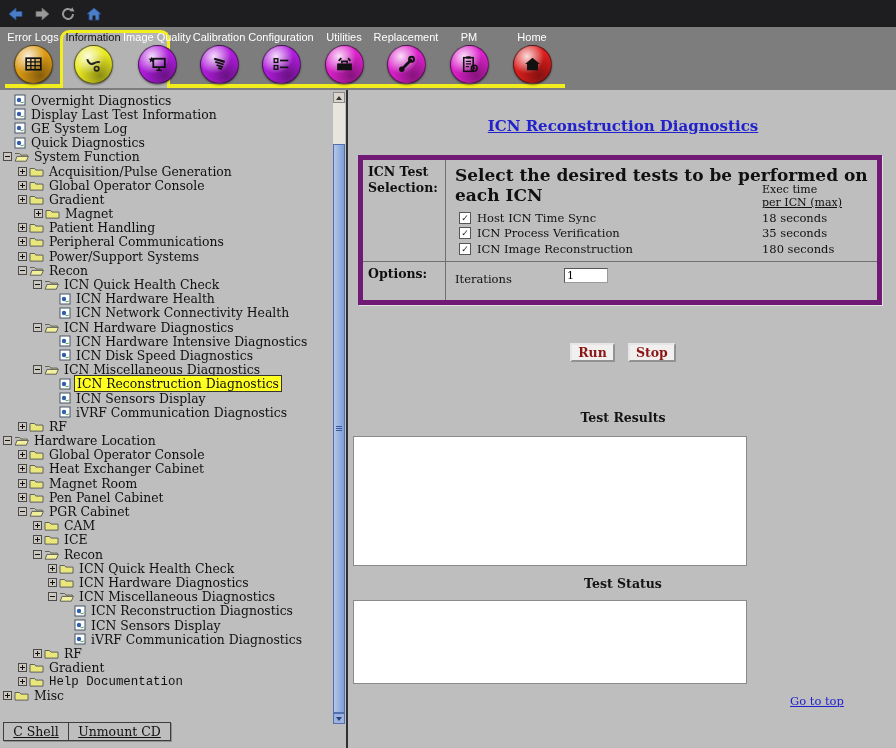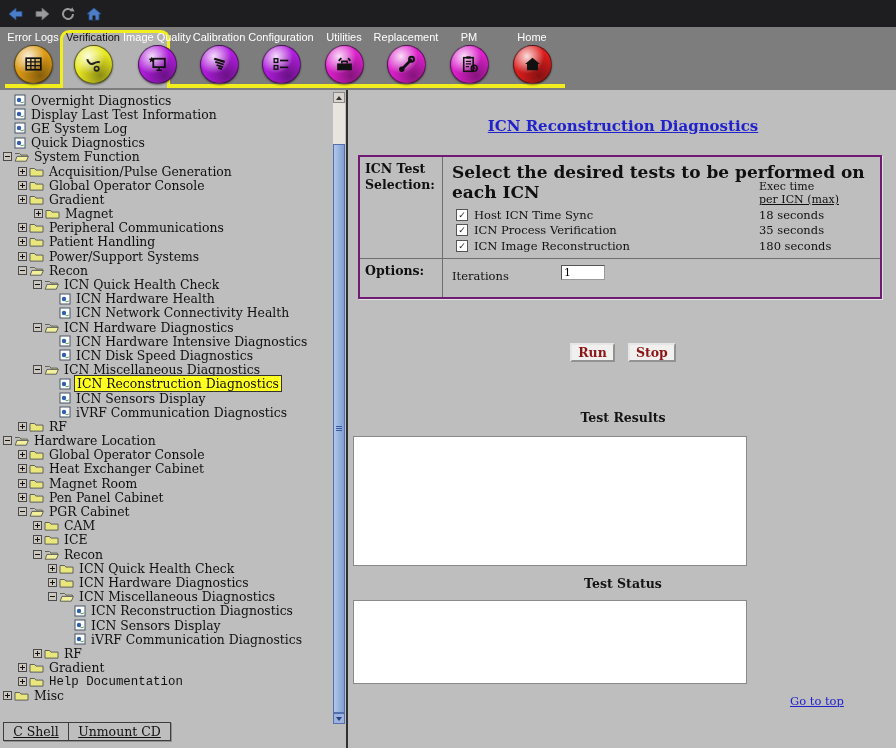--- a/index.html
+++ b/index.html
@@ -49,21 +49,21 @@
   .sb-thumb::after{content:"";position:absolute;left:2px;right:2px;top:calc(50% - 3px);height:5px;
         background:repeating-linear-gradient(#39589c 0 1px,transparent 1px 2px);}
   .sb-down{bottom:0;background:#9db2de;border:1px solid #5270b0;}
   .sb-down::after{content:"";position:absolute;left:2px;top:3px;border-left:3px solid transparent;
         border-right:3px solid transparent;border-top:4px solid #24407e;}
   .divider{position:absolute;left:346px;top:90px;width:2px;height:658px;background:#303030;}
   
   .main{position:absolute;left:350px;top:90px;width:546px;height:658px;}
   .title{position:absolute;top:27px;left:0;width:100%;text-align:center;font-size:15px;font-weight:bold;
         color:#2222cc;text-decoration:underline;cursor:pointer;}
-  .sel-table{position:absolute;left:8px;top:65px;width:524px;border:2px solid #701a75;
+  .sel-table{position:absolute;left:8px;top:65px;width:524px;border:5px solid #701a75;
         box-shadow:1px 1px 0 #e2e2e2;box-sizing:border-box;}
   .srow{display:flex;}
   .srow1{height:101px;border-bottom:1px solid #6f6f6f;}
   .srow2{height:38px;}
   .lcell{width:83px;flex:none;border-right:1px solid #6f6f6f;padding:4px 5px;box-sizing:border-box;
         font-weight:bold;font-size:12.5px;line-height:16px;}
   .rcell{flex:1;position:relative;font-size:11.5px;}
   .instruction{position:absolute;left:9px;top:5px;font-weight:bold;font-size:17px;}
   .exec-hdr{position:absolute;left:316px;top:23px;font-size:11px;line-height:13px;}
   .exec-hdr .u{text-decoration:underline;}
@@ -124,21 +124,21 @@
         <div class="tb-btn" style="left: -9px;">
           <span class="tb-label">Error Logs</span>
           <div class="ball" style="background: radial-gradient(circle at 35% 28%, rgba(255, 255, 255, 0.85), rgba(255, 255, 255, 0) 48%), radial-gradient(circle at 68% 80%, rgba(0, 0, 0, 0.4), rgba(0, 0, 0, 0) 58%), rgb(221, 155, 20);">
             <svg width="21" height="21" viewBox="0 0 20 20">
               <rect x="3" y="4" width="14" height="11" fill="none" stroke="#111" stroke-width="1.6"></rect>
               <path d="M3 7.5h14M3 11h14M7.5 4v11M11.5 4v11" stroke="#111" stroke-width="1.2" fill="none"></path>
             </svg>
           </div>
         </div>
         <div class="tb-btn" style="left: 51px;">
-          <span class="tb-label" style="color: rgb(17, 17, 17);">Verification</span>
+          <span class="tb-label" style="color: rgb(17, 17, 17);">Information</span>
           <div class="ball" style="background: radial-gradient(circle at 35% 28%, rgba(255, 255, 255, 0.85), rgba(255, 255, 255, 0) 48%), radial-gradient(circle at 68% 80%, rgba(0, 0, 0, 0.4), rgba(0, 0, 0, 0) 58%), rgb(232, 232, 33);">
             <svg width="21" height="21" viewBox="0 0 20 20">
               <path d="M4 5q2 6 6 4t6-1" fill="none" stroke="#222" stroke-width="2"></path>
               <circle cx="13" cy="14" r="2.1" fill="none" stroke="#222" stroke-width="1.6"></circle>
             </svg>
           </div>
         </div>
         <div class="tb-btn" style="left: 115px;">
           <span class="tb-label">Image Quality</span>
           <div class="ball" style="background: radial-gradient(circle at 35% 28%, rgba(255, 255, 255, 0.85), rgba(255, 255, 255, 0) 48%), radial-gradient(circle at 68% 80%, rgba(0, 0, 0, 0.4), rgba(0, 0, 0, 0) 58%), rgb(176, 29, 221);">
@@ -304,30 +304,30 @@
           </span>
           <span class="tlabel">Magnet</span>
         </div>
         <div class="trow" style="padding-left: 18px;">
           <span class="exp plus"></span>
           <span class="ticon">
             <svg width="15" height="11" viewBox="0 0 15 11">
               <path d="M1 2.5h4.6l1.3 1.6h7.1v6H1z" fill="#e9e77c" stroke="#555" stroke-width=".9"></path>
             </svg>
           </span>
+          <span class="tlabel">Patient Handling</span>
+        </div>
+        <div class="trow" style="padding-left: 18px;">
+          <span class="exp plus"></span>
+          <span class="ticon">
+            <svg width="15" height="11" viewBox="0 0 15 11">
+              <path d="M1 2.5h4.6l1.3 1.6h7.1v6H1z" fill="#e9e77c" stroke="#555" stroke-width=".9"></path>
+            </svg>
+          </span>
           <span class="tlabel">Peripheral Communications</span>
-        </div>
-        <div class="trow" style="padding-left: 18px;">
-          <span class="exp plus"></span>
-          <span class="ticon">
-            <svg width="15" height="11" viewBox="0 0 15 11">
-              <path d="M1 2.5h4.6l1.3 1.6h7.1v6H1z" fill="#e9e77c" stroke="#555" stroke-width=".9"></path>
-            </svg>
-          </span>
-          <span class="tlabel">Patient Handling</span>
         </div>
         <div class="trow" style="padding-left: 18px;">
           <span class="exp plus"></span>
           <span class="ticon">
             <svg width="15" height="11" viewBox="0 0 15 11">
               <path d="M1 2.5h4.6l1.3 1.6h7.1v6H1z" fill="#e9e77c" stroke="#555" stroke-width=".9"></path>
             </svg>
           </span>
           <span class="tlabel">Power/Support Systems</span>
         </div>

